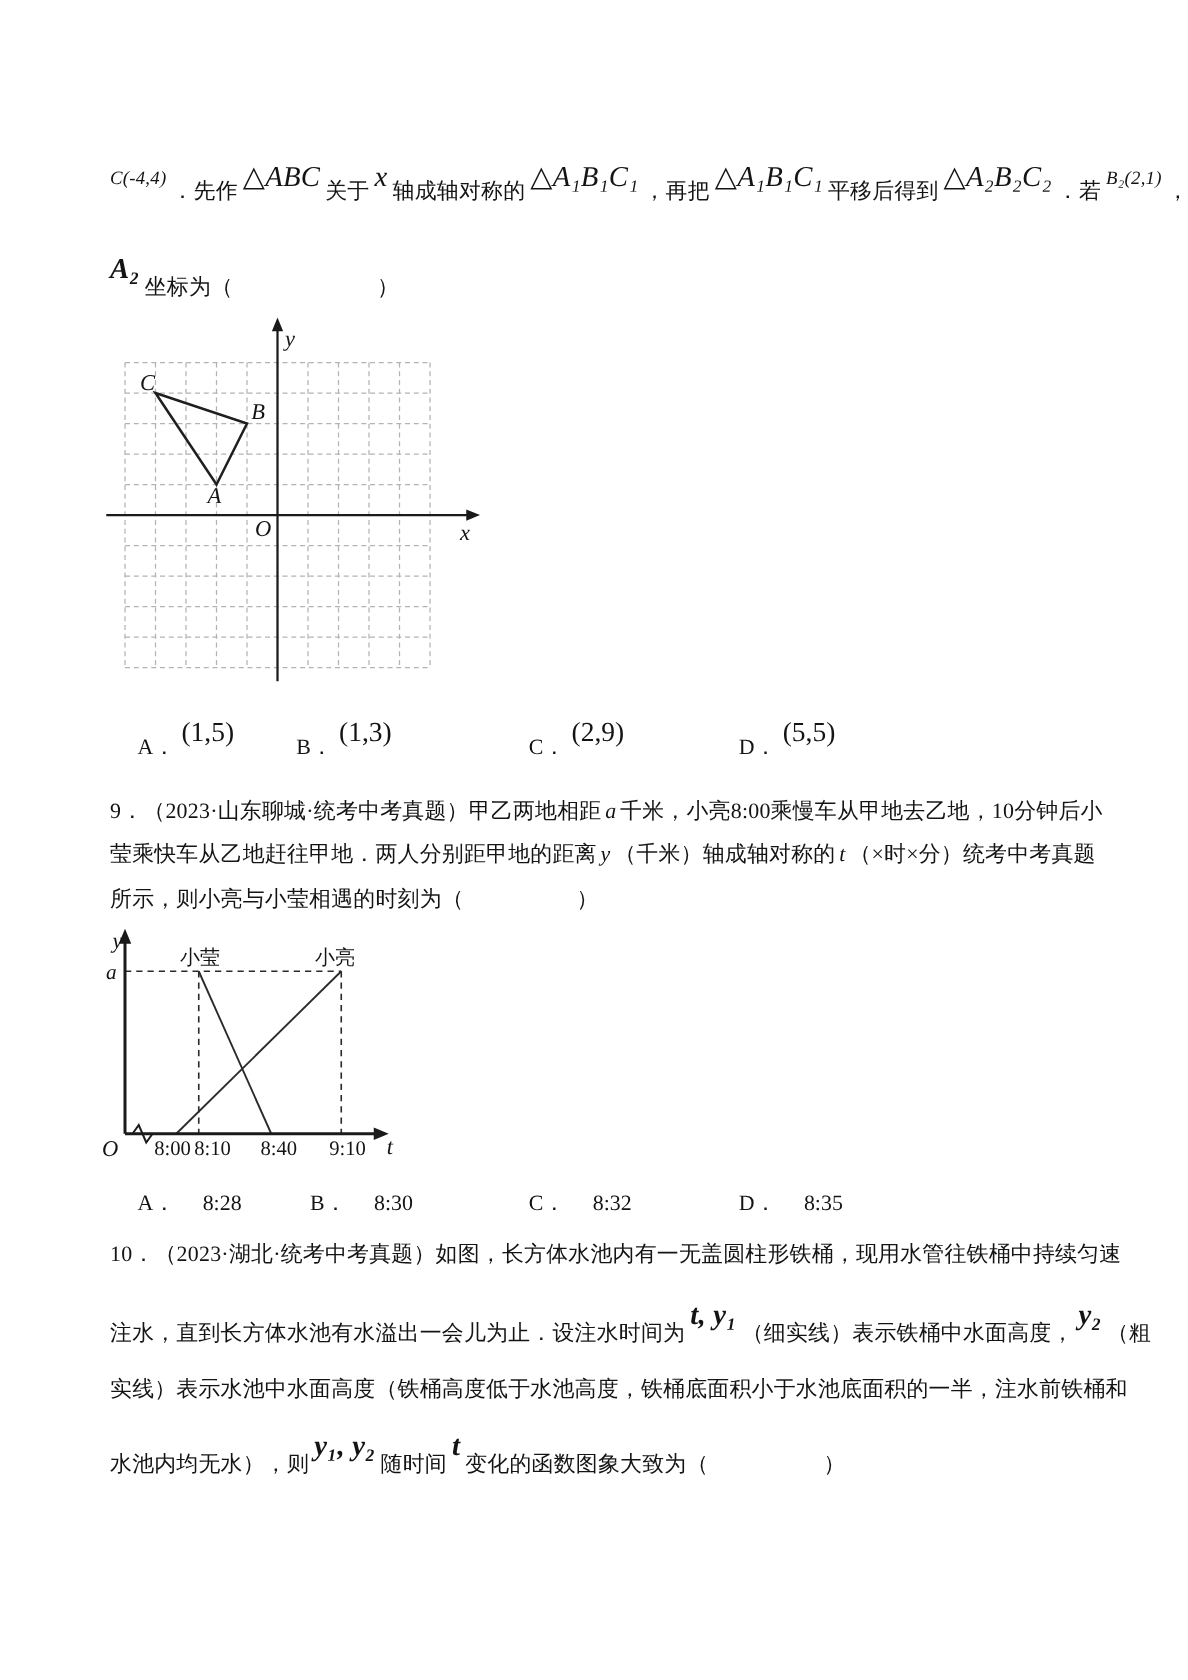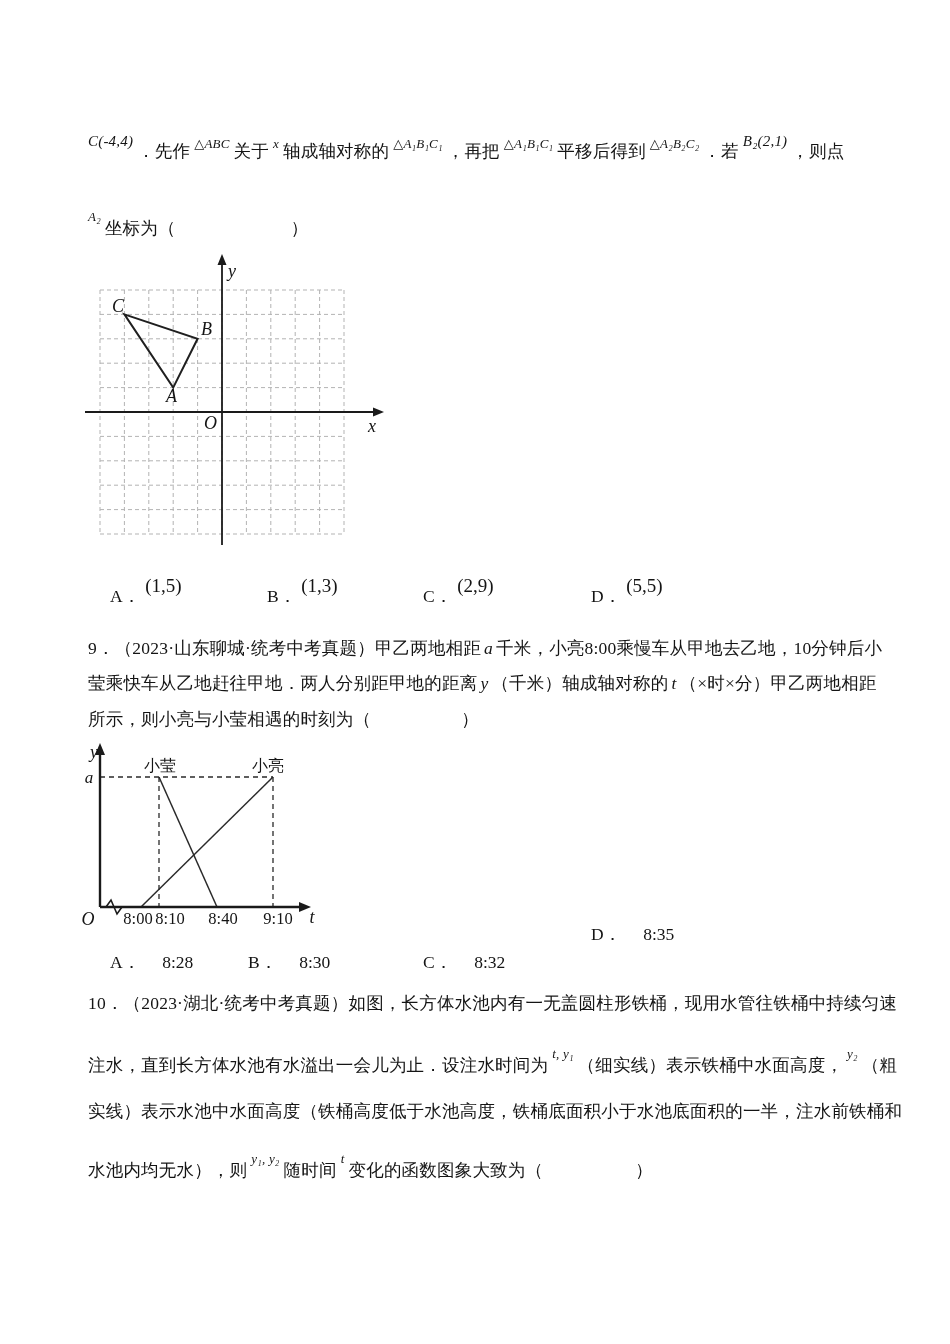--- a/index.html
+++ b/index.html
@@ -2,27 +2,27 @@
 <html><head>
 <meta charset="utf-8">
 <style>
   html,body{margin:0;padding:0;}
   body{
     width:950px;height:1344px;position:relative;overflow:hidden;
     background:#ffffff;color:#141414;
     font-family:"Liberation Serif","DejaVu Serif",serif;
   }
   .tl{position:absolute;white-space:nowrap;font-size:17.5px;line-height:24px;letter-spacing:.2px;}
-  .fml{font-style:italic;position:relative;top:-9px;margin:0 4px;font-size:13px;}
+  .fml{font-style:italic;position:relative;top:-9px;margin:0 4px;font-size:23px;}
   .fml.lg{font-size:15px;top:-11px;}
-  .fml.up{top:-13px;}
+  .fml.up{top:-13px;font-weight:bold;}
   .blank{display:inline-block;}
   .w115{width:115px;} .w90{width:90px;} .w92{width:92px;}
   .opt{position:absolute;white-space:nowrap;font-size:17.5px;line-height:24px;}
-  .opt .raised{position:relative;top:-10px;font-size:19px;margin-left:5px;font-style:normal;}
+  .opt .raised{position:relative;top:-10px;font-size:22px;margin-left:5px;font-style:normal;}
   .opt .plain{margin-left:22px;}
   svg{position:absolute;display:block;}
   svg text{font-family:"Liberation Serif","DejaVu Serif",serif;fill:#141414;}
   .axis{stroke:#1a1a1a;fill:none;}
   .grid-line{stroke:#b3b3b3;stroke-width:1;stroke-dasharray:4 3;fill:none;}
   .dash-guide{stroke:#2a2a2a;stroke-width:1.3;stroke-dasharray:5 4;fill:none;}
   .series{stroke:#2a2a2a;stroke-width:1.5;fill:none;}
   .it{font-style:italic;}
 </style>
 </head>
@@ -73,36 +73,36 @@
   <text class="it" x="126" y="179" font-size="18">O</text>
   <text class="it" x="34" y="62" font-size="18">C</text>
   <text class="it" x="123" y="85" font-size="18">B</text>
   <text class="it" x="88" y="152" font-size="18">A</text>
 </svg>
 
 <div>
   <div class="opt" style="left:110px;top:584px">
     <span>A．</span><span class="raised">(1,5)</span>
   </div>
-  <div class="opt" style="left:267px;top:584px">
+  <div class="opt" style="left:237px;top:584px">
     <span>B．</span><span class="raised">(1,3)</span>
   </div>
   <div class="opt" style="left:423px;top:584px">
     <span>C．</span><span class="raised">(2,9)</span>
   </div>
   <div class="opt" style="left:591px;top:584px">
     <span>D．</span><span class="raised">(5,5)</span>
   </div>
 </div>
 
 <div class="tl" style="left:88px;top:636px">
   <span>9．（2023·山东聊城·统考中考真题）甲乙两地相距</span><span class="it" style="margin:0 3px">a</span><span>千米，小亮8:00乘慢车从甲地去乙地，10分钟后小</span>
 </div>
 <div class="tl" style="left:88px;top:671px">
-  <span>莹乘快车从乙地赶往甲地．两人分别距甲地的距离</span><span class="it" style="margin:0 3px">y</span><span>（千米）轴成轴对称的</span><span class="it" style="margin:0 3px">t</span><span>（×时×分）甲乙两地相距</span>
+  <span>莹乘快车从乙地赶往甲地．两人分别距甲地的距离</span><span class="it" style="margin:0 3px">y</span><span>（千米）轴成轴对称的</span><span class="it" style="margin:0 3px">t</span><span>（×时×分）统考中考真题</span>
 </div>
 <div class="tl" style="left:88px;top:707px">
   <span>所示，则小亮与小莹相遇的时刻为（</span><span class="blank w90"></span><span>）</span>
 </div>
 
 <svg width="275" height="200" viewBox="0 0 275 200" style="left:68px;top:738px">
   <g>
     <line class="dash-guide" x1="32" y1="39" x2="205" y2="39"></line>
     <line class="dash-guide" x1="91" y1="39" x2="91" y2="169"></line>
     <line class="dash-guide" x1="205" y1="39" x2="205" y2="169"></line>
@@ -133,21 +133,21 @@
 <div>
   <div class="opt" style="left:110px;top:950px">
     <span>A．</span><span class="plain">8:28</span>
   </div>
   <div class="opt" style="left:248px;top:950px">
     <span>B．</span><span class="plain">8:30</span>
   </div>
   <div class="opt" style="left:423px;top:950px">
     <span>C．</span><span class="plain">8:32</span>
   </div>
-  <div class="opt" style="left:591px;top:922px">
+  <div class="opt" style="left:591px;top:950px">
     <span>D．</span><span class="plain">8:35</span>
   </div>
 </div>
 
 <div class="tl" style="left:88px;top:991px">
   <span>10．（2023·湖北·统考中考真题）如图，长方体水池内有一无盖圆柱形铁桶，现用水管往铁桶中持续匀速</span>
 </div>
 <div class="tl" style="left:88px;top:1053px">
   <span>注水，直到长方体水池有水溢出一会儿为止．设注水时间为</span><span class="fml up">t, y₁</span><span>（细实线）表示铁桶中水面高度，</span><span class="fml up">y₂</span><span>（粗</span>
 </div>

